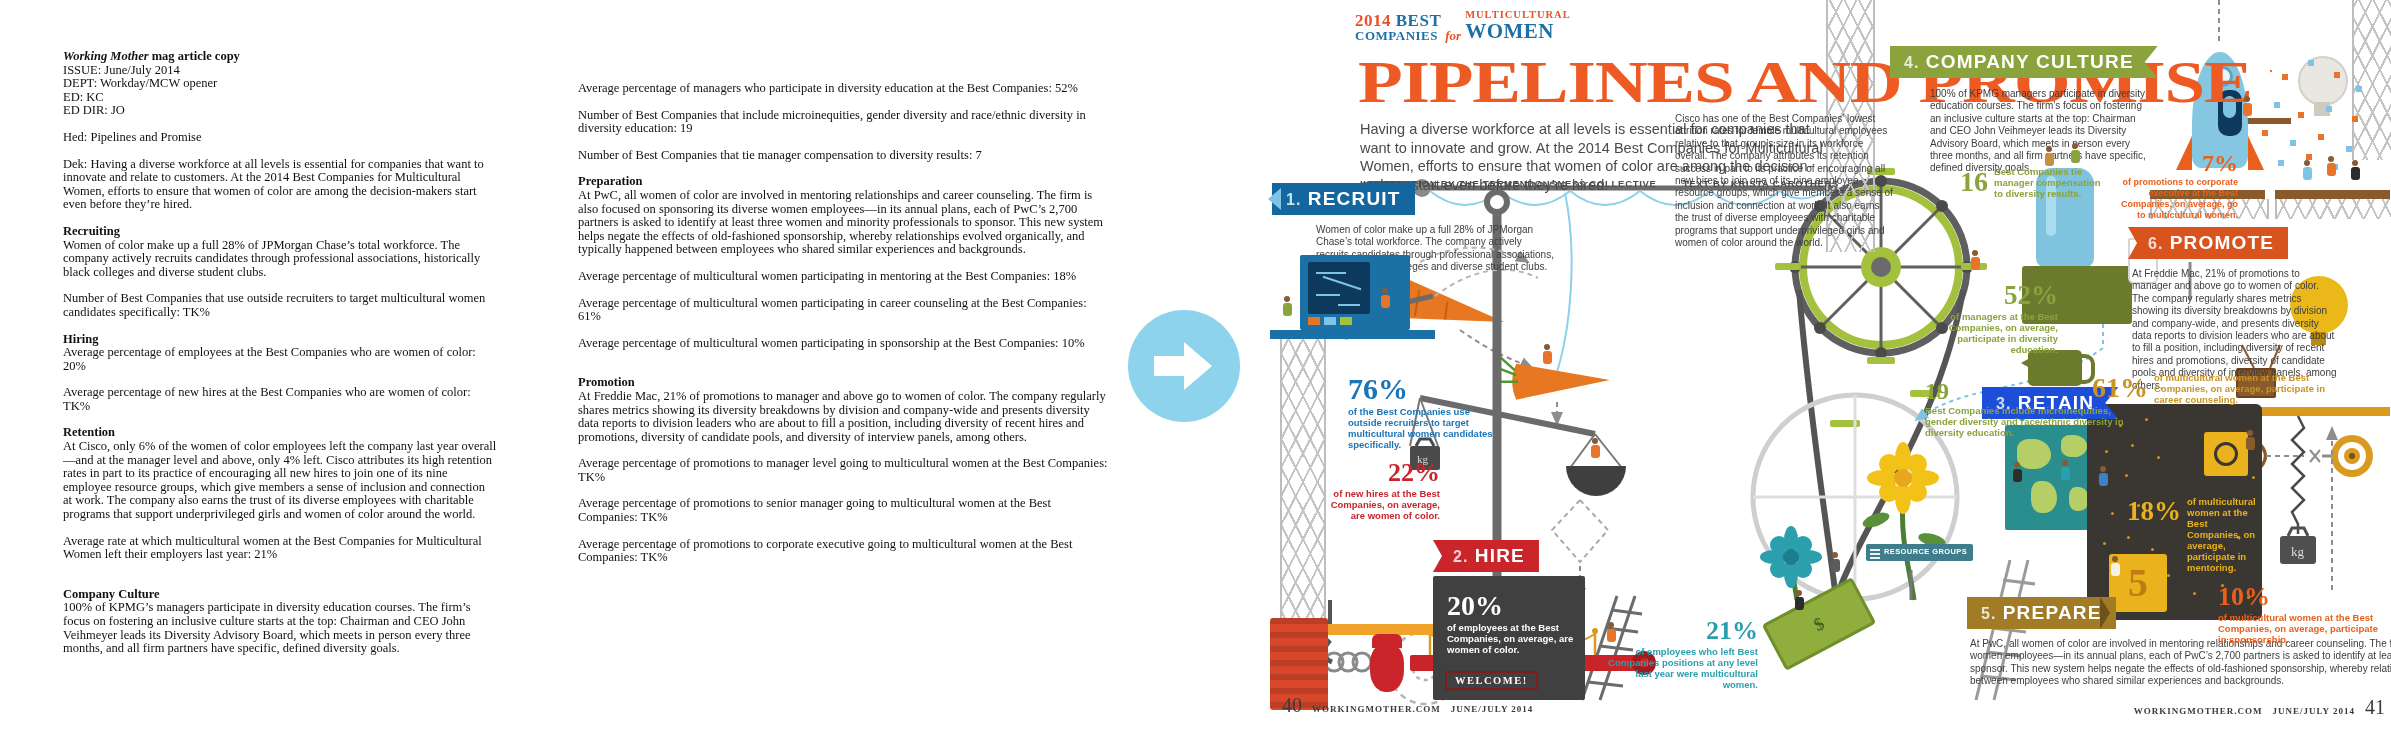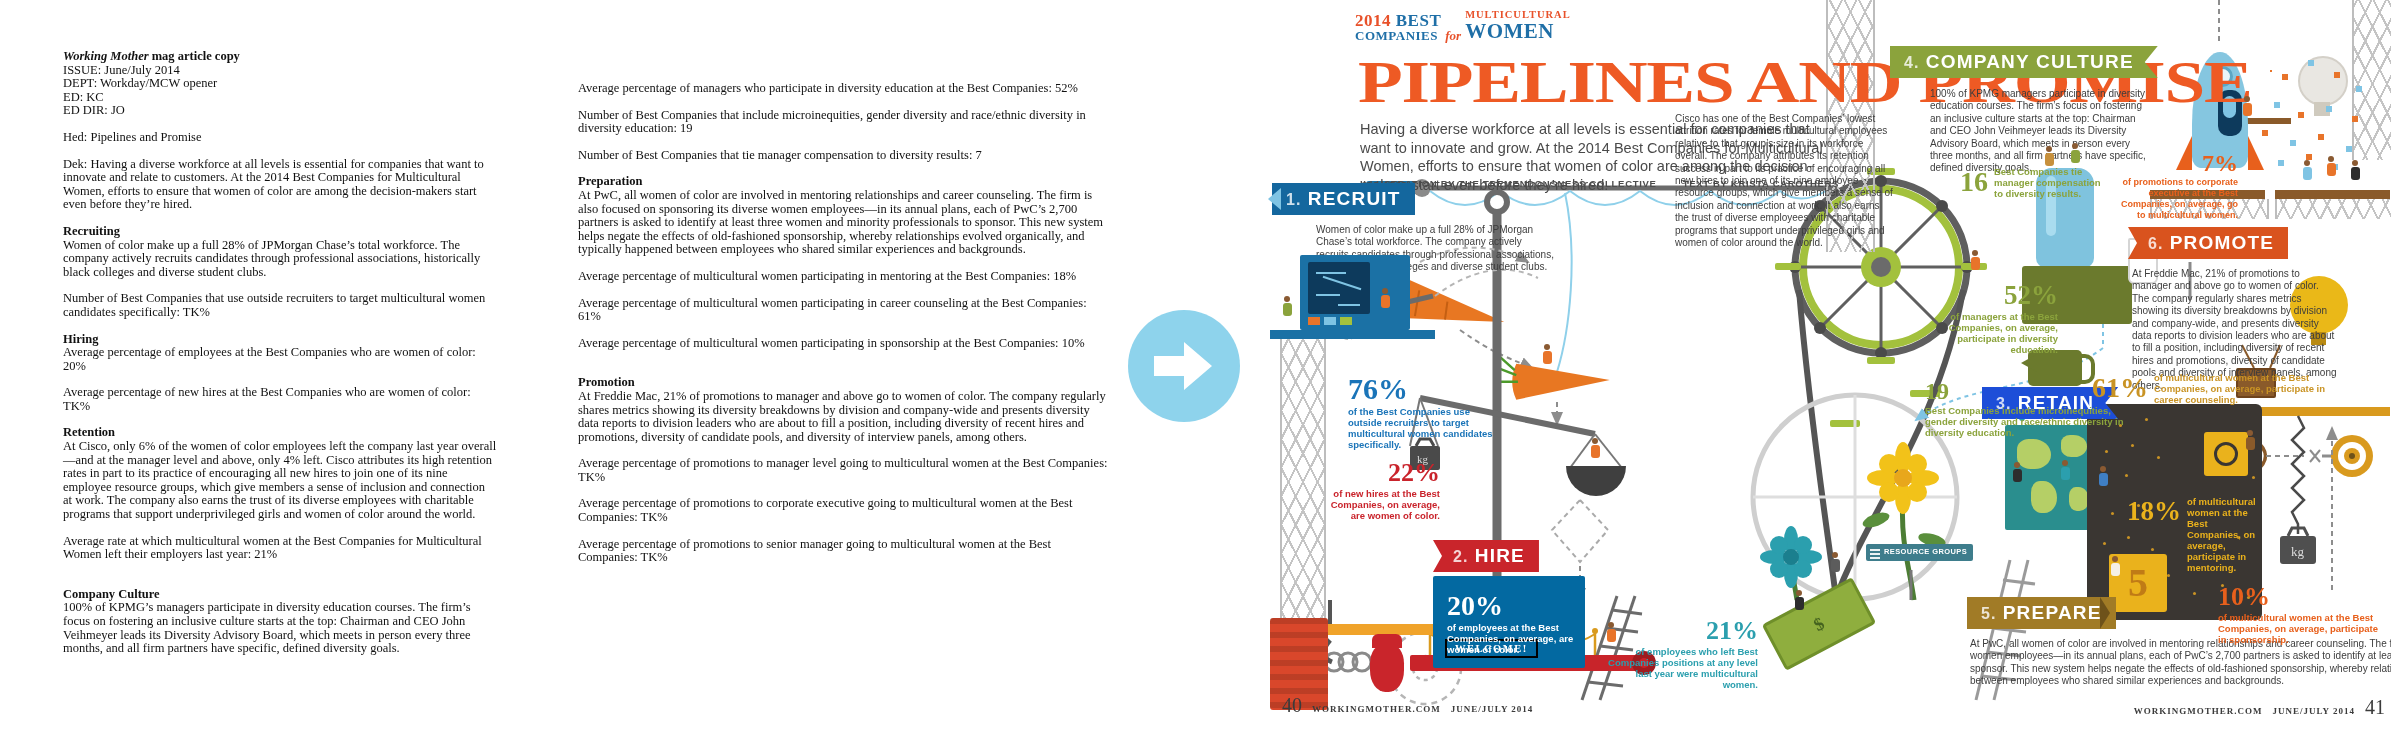--- a/index.html
+++ b/index.html
@@ -64,22 +64,22 @@
   .scaffold{position:absolute;z-index:1;border-left:2px solid #bdbdbd;border-right:2px solid #bdbdbd;
     background:
       repeating-linear-gradient(63deg,transparent 0 11px,#c4c4c4 11px 13px),
       repeating-linear-gradient(-63deg,transparent 0 11px,#c4c4c4 11px 13px);}
   .beam{position:absolute;z-index:1;}
   .xray{position:absolute;left:30px;top:255px;width:110px;height:75px;background:#1b71a5;z-index:2;border-radius:2px;}
   .xray .screen{position:absolute;left:8px;top:7px;width:62px;height:52px;background:#0d3a5c;border-radius:2px;}
   .xray .screen i{position:absolute;background:#7fc4e4;height:2px;}
   .xray .chips{position:absolute;left:8px;bottom:5px;display:flex;gap:4px;}
   .xray .chips b{width:12px;height:8px;display:block;}
-  .redblock{position:absolute;left:163px;top:576px;width:152px;height:92px;background:#0369a1;z-index:2;border-radius:2px;}
-  .welcome{position:absolute;left:12px;bottom:10px;border:2px solid #000000;color:#fff;
+  .redblock{position:absolute;left:163px;top:576px;width:152px;height:124px;background:#404040;z-index:2;border-radius:2px;}
+  .welcome{position:absolute;left:12px;bottom:10px;border:2px solid #7f1d1d;color:#fff;
            font-family:"Liberation Serif",serif;font-weight:bold;font-size:10.5px;letter-spacing:1.5px;
            padding:2px 8px;white-space:nowrap;}
   .mapbox{position:absolute;left:735px;top:425px;width:135px;height:105px;background:#2a8e8e;z-index:2;border-radius:2px;}
   .mapbox b{position:absolute;background:#b5cf66;border-radius:40% 60% 55% 45%;}
   .mapnote{position:absolute;right:-14px;top:-6px;width:20px;height:26px;background:#fff;border:1px solid #ccc;}
   .sign{position:absolute;left:596px;top:544px;z-index:3;background:#3e7d8c;color:#fff;font-size:7.5px;font-weight:bold;
         line-height:8.5px;padding:4px 6px 4px 18px;border-radius:2px;letter-spacing:.4px;}
   .sign::before{content:"";position:absolute;left:4px;top:5px;width:10px;height:14px;
         background:repeating-linear-gradient(#fff 0 2px,transparent 2px 4px);opacity:.9;}
   .jug{position:absolute;left:766px;top:168px;width:58px;height:100px;background:#7fc3de;z-index:1;
@@ -212,24 +212,24 @@
         <p class="bt">Average percentage of multicultural women participating in sponsorship at the Best Companies: 10%</p>
       </div>
     <div class="blk xgap">
         <p class="bh">Promotion</p>
         <p class="bt">At Freddie Mac, 21% of promotions to manager and above go to women of color. The company regularly shares metrics showing its diversity breakdowns by division and company-wide and presents diversity data reports to division leaders who are about to fill a position, including diversity of recent hires and promotions, diversity of candidate pools, and diversity of interview panels, among others.</p>
       </div>
     <div class="blk">
         <p class="bt">Average percentage of promotions to manager level going to multicultural women at the Best Companies: TK%</p>
       </div>
     <div class="blk">
+        <p class="bt">Average percentage of promotions to senior manager going to multicultural women at the Best Companies: TK%</p>
+      </div>
+    <div class="blk">
         <p class="bt">Average percentage of promotions to corporate executive going to multicultural women at the Best Companies: TK%</p>
-      </div>
-    <div class="blk">
-        <p class="bt">Average percentage of promotions to senior manager going to multicultural women at the Best Companies: TK%</p>
       </div>
   </div>
 
   <div class="divarrow">
     <svg width="60" height="52" viewBox="0 0 60 52">
       <path d="M0 16 H30 V2 L58 26 L30 50 V36 H0 Z" fill="#ffffff"></path>
     </svg>
   </div>
 
   <div id="panel">

